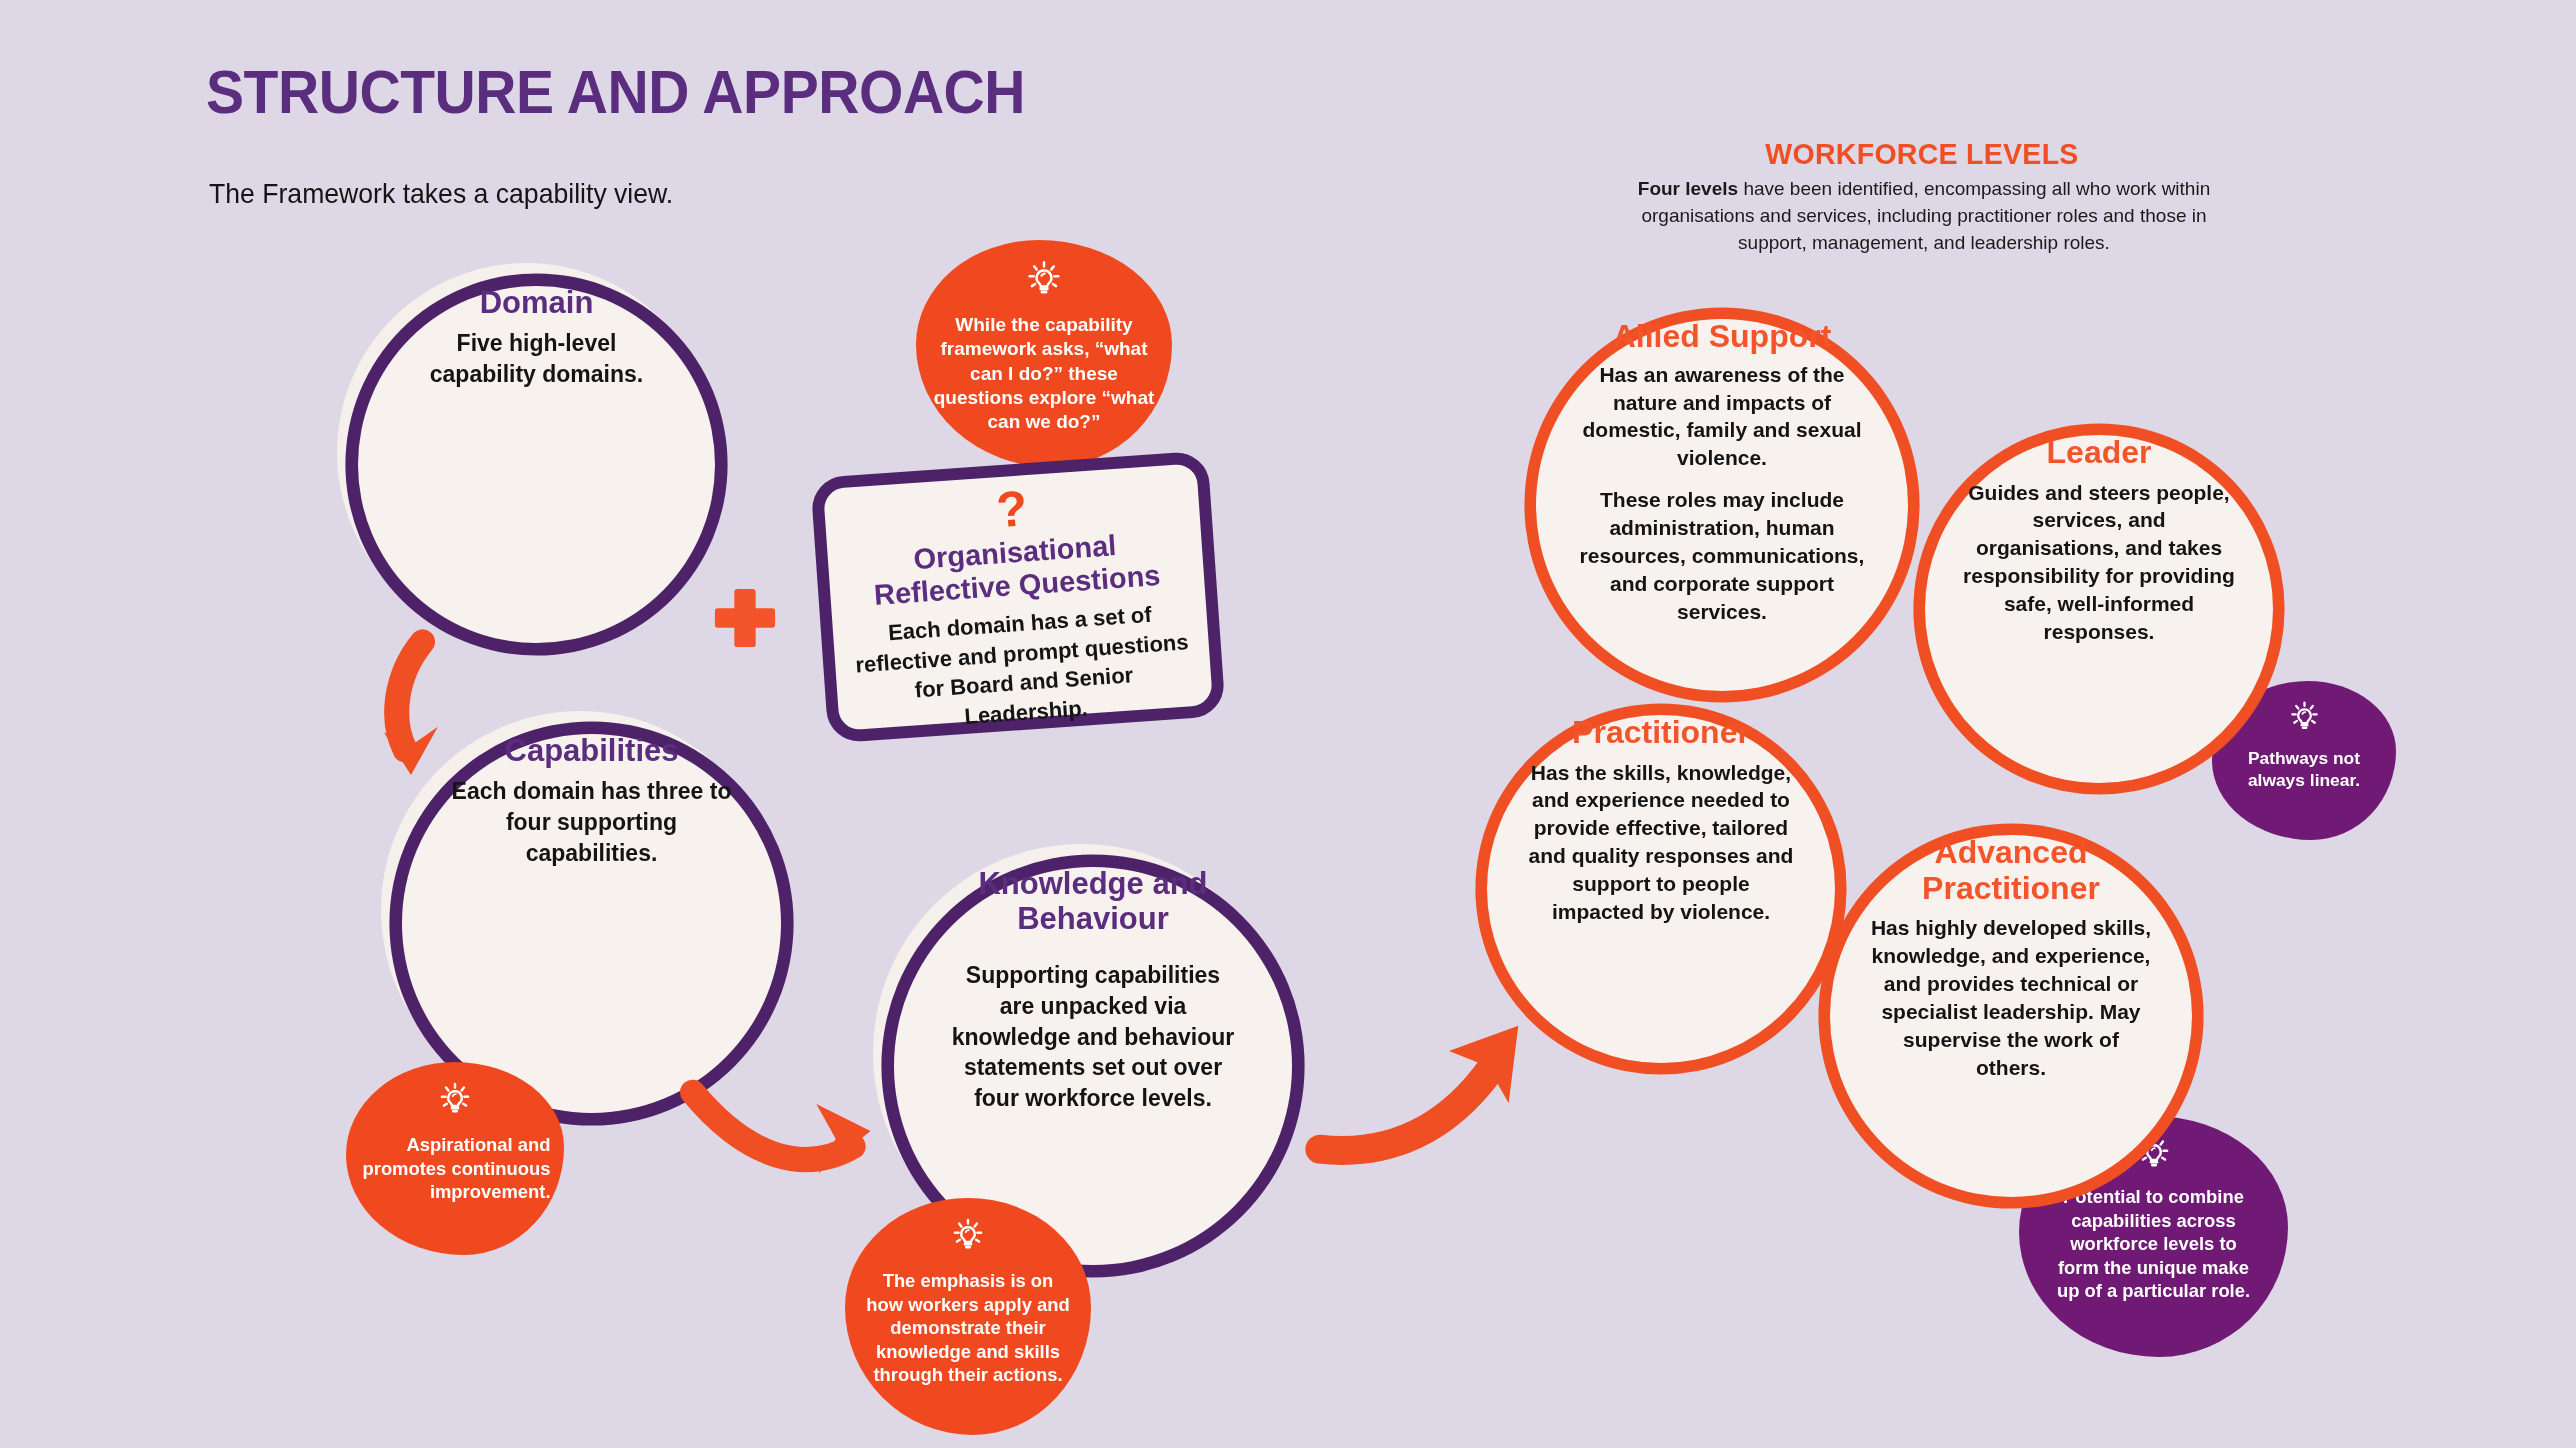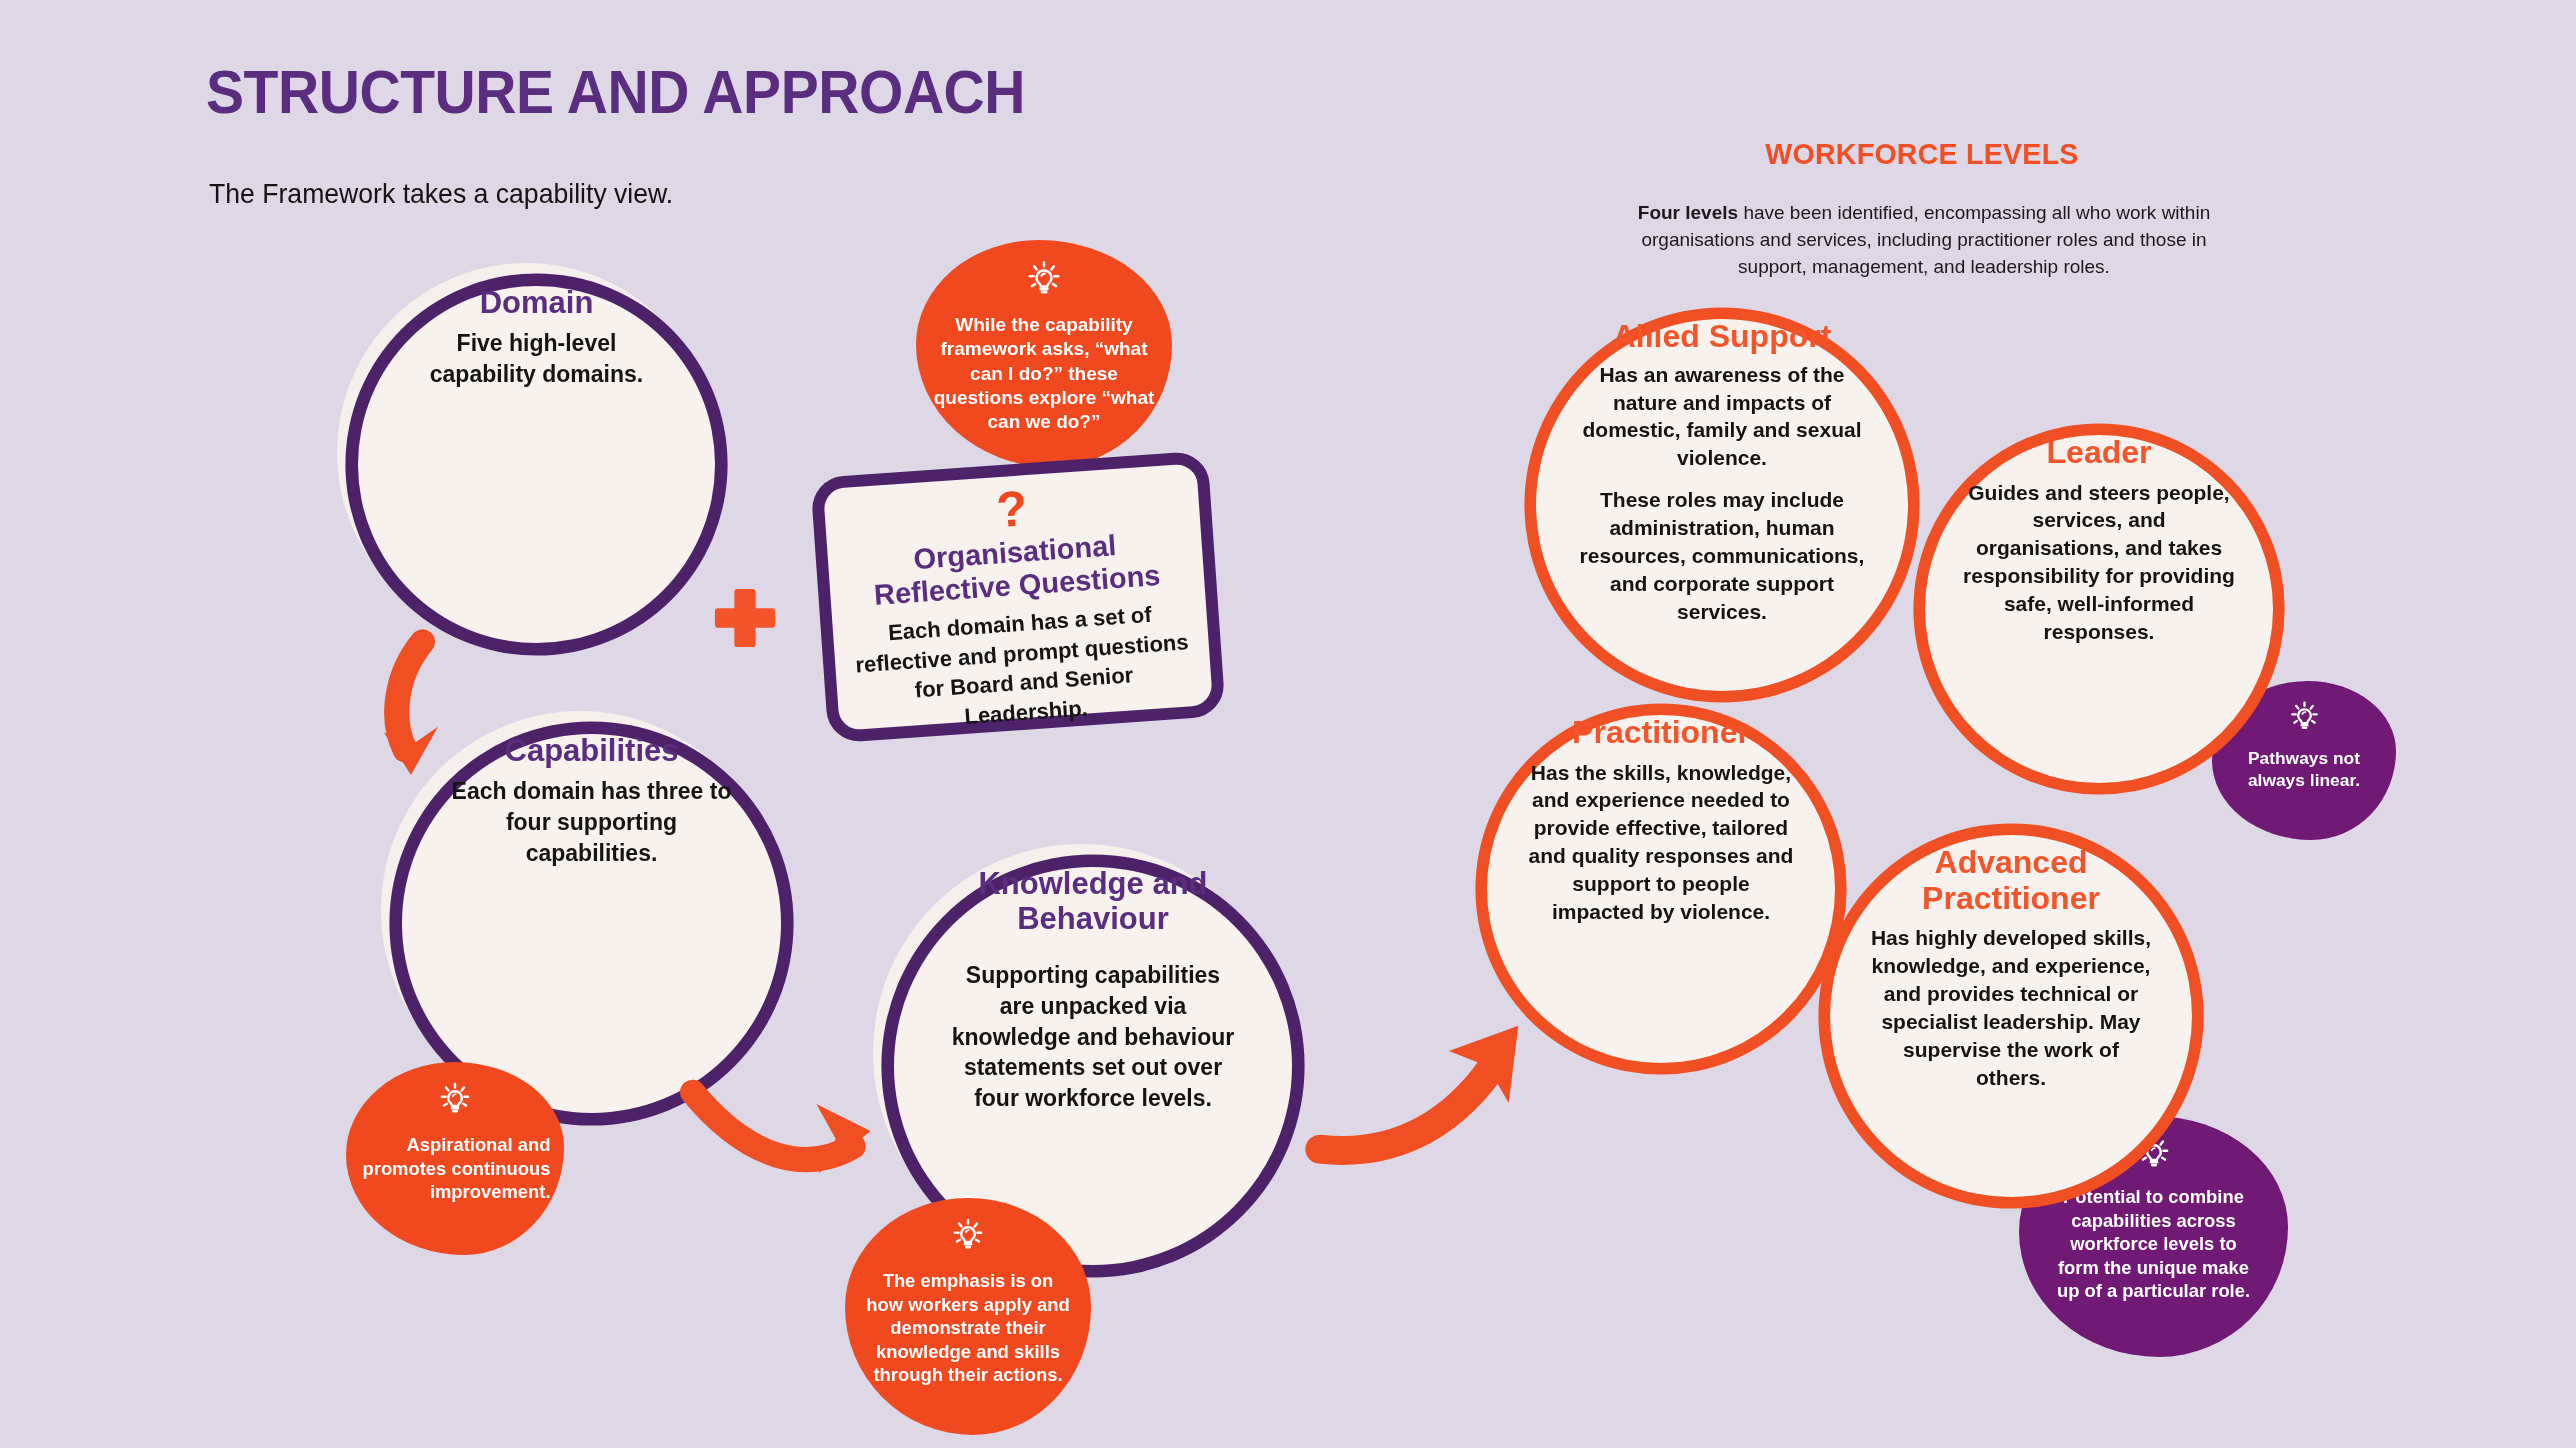--- a/index.html
+++ b/index.html
@@ -24,21 +24,21 @@
     font-size: 28px; color: #141414; font-weight: 400;
     transform: scaleX(0.95); transform-origin: left top;
   }
   .wl-title {
     position: absolute; left: 1719px; top: 137px; width: 406px;
     text-align: center; font-size: 30px; font-weight: 700;
     color: #f04e23; letter-spacing: 0.3px;
     transform: scaleX(0.95); transform-origin: center top;
   }
   .wl-body {
-    position: absolute; left: 1615px; top: 200px; width: 618px;
+    position: absolute; left: 1615px; top: 176px; width: 618px;
     text-align: center; font-size: 19px; line-height: 1.42; color: #1a1a1a;
   }
   .wl-body b { font-weight: 700; }
 
   
   .circ {
     position: absolute; border-radius: 50%;
     background: #f7f2ee;
     display: flex; flex-direction: column; align-items: center;
     text-align: center;
@@ -223,21 +223,21 @@
     </span>
     <div class="txt" style="font-size:18.4px; width:208px; margin-top:9.7px;">Potential to combine capabilities across workforce levels to form the unique make up of a particular role.</div>
   </div>
 
   <div class="circ ring-orange" style="left:1925px; top:435px; width:348px; height:348px;">
     <div class="ttl orange-ttl" style="font-size:32px;">Leader</div>
     <div class="bdy" style="font-size:21px; width:275px; margin-top:7.7px;">Guides and steers people, services, and organisations, and takes responsibility for providing safe, well-informed responses.</div>
   </div>
 
   <div class="circ ring-orange" style="left:1830px; top:835px; width:362px; height:362px;">
-    <div class="ttl orange-ttl" style="font-size:32px; width:212px;margin-top:10px;">Advanced Practitioner</div>
+    <div class="ttl orange-ttl" style="font-size:32px; width:212px;">Advanced Practitioner</div>
     <div class="bdy" style="font-size:21px; width:290px; margin-top:7.7px;">Has highly developed skills, knowledge, and experience, and provides technical or specialist leadership. May supervise the work of others.</div>
   </div>
 
   <div class="circ ring-orange" style="left:1487px; top:715px; width:348px; height:348px;">
     <div class="ttl orange-ttl" style="font-size:32px;">Practitioner</div>
     <div class="bdy" style="font-size:21px; width:275px; margin-top:7.7px;">Has the skills, knowledge, and experience needed to provide effective, tailored and quality responses and support to people impacted by violence.</div>
   </div>
 
   <div class="circ ring-orange" style="left:1536px; top:319px; width:372px; height:372px;">
     <div class="ttl orange-ttl" style="font-size:32px;">Allied Support</div>

